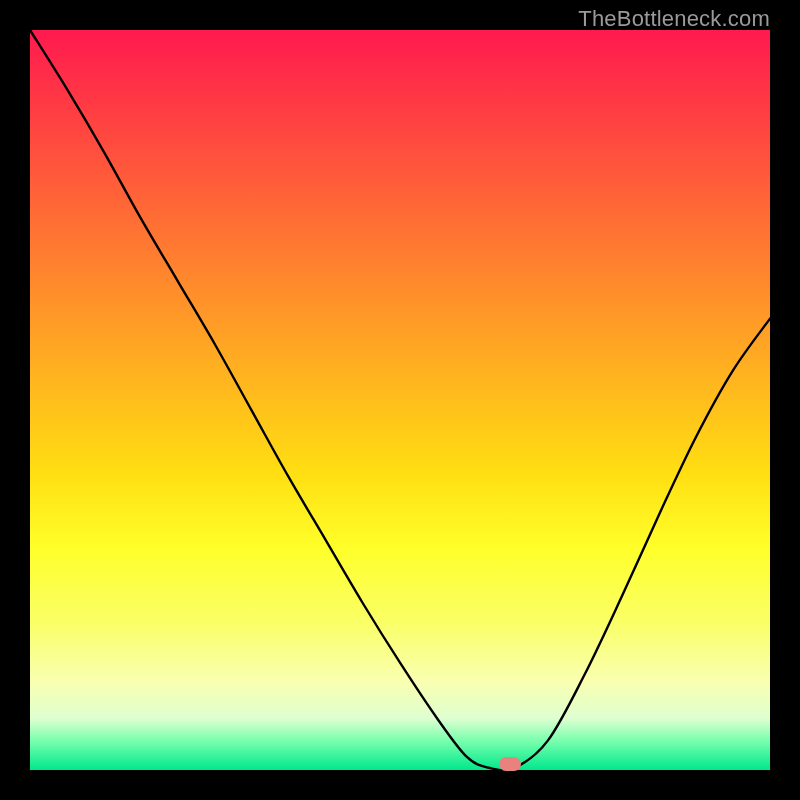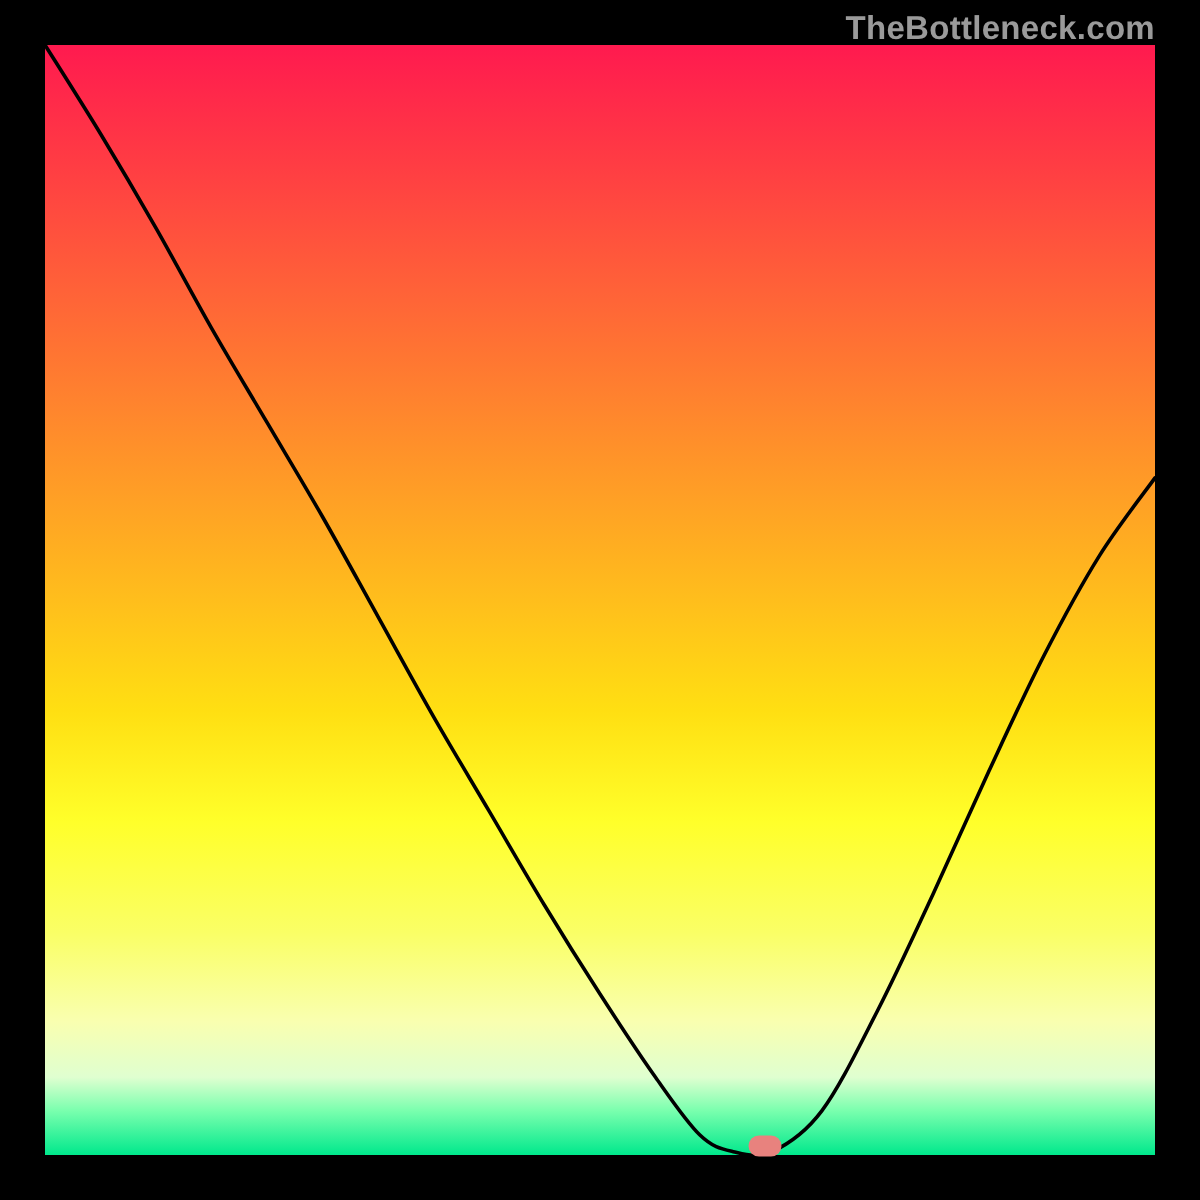--- a/index.html
+++ b/index.html
@@ -38,21 +38,21 @@
       #7affae 96%,
       #00e88c 100%
     );
   }
   .watermark {
     position: absolute;
     top: 6px;
     right: 30px;
     color: #9a9a9a;
     font-size: 22px;
-    font-weight: 700;
+    font-weight: 400;
     letter-spacing: 0.2px;
     user-select: none;
   }
   svg.curve {
     position: absolute;
     left: 0;
     top: 0;
     width: 740px;
     height: 740px;
     overflow: visible;

